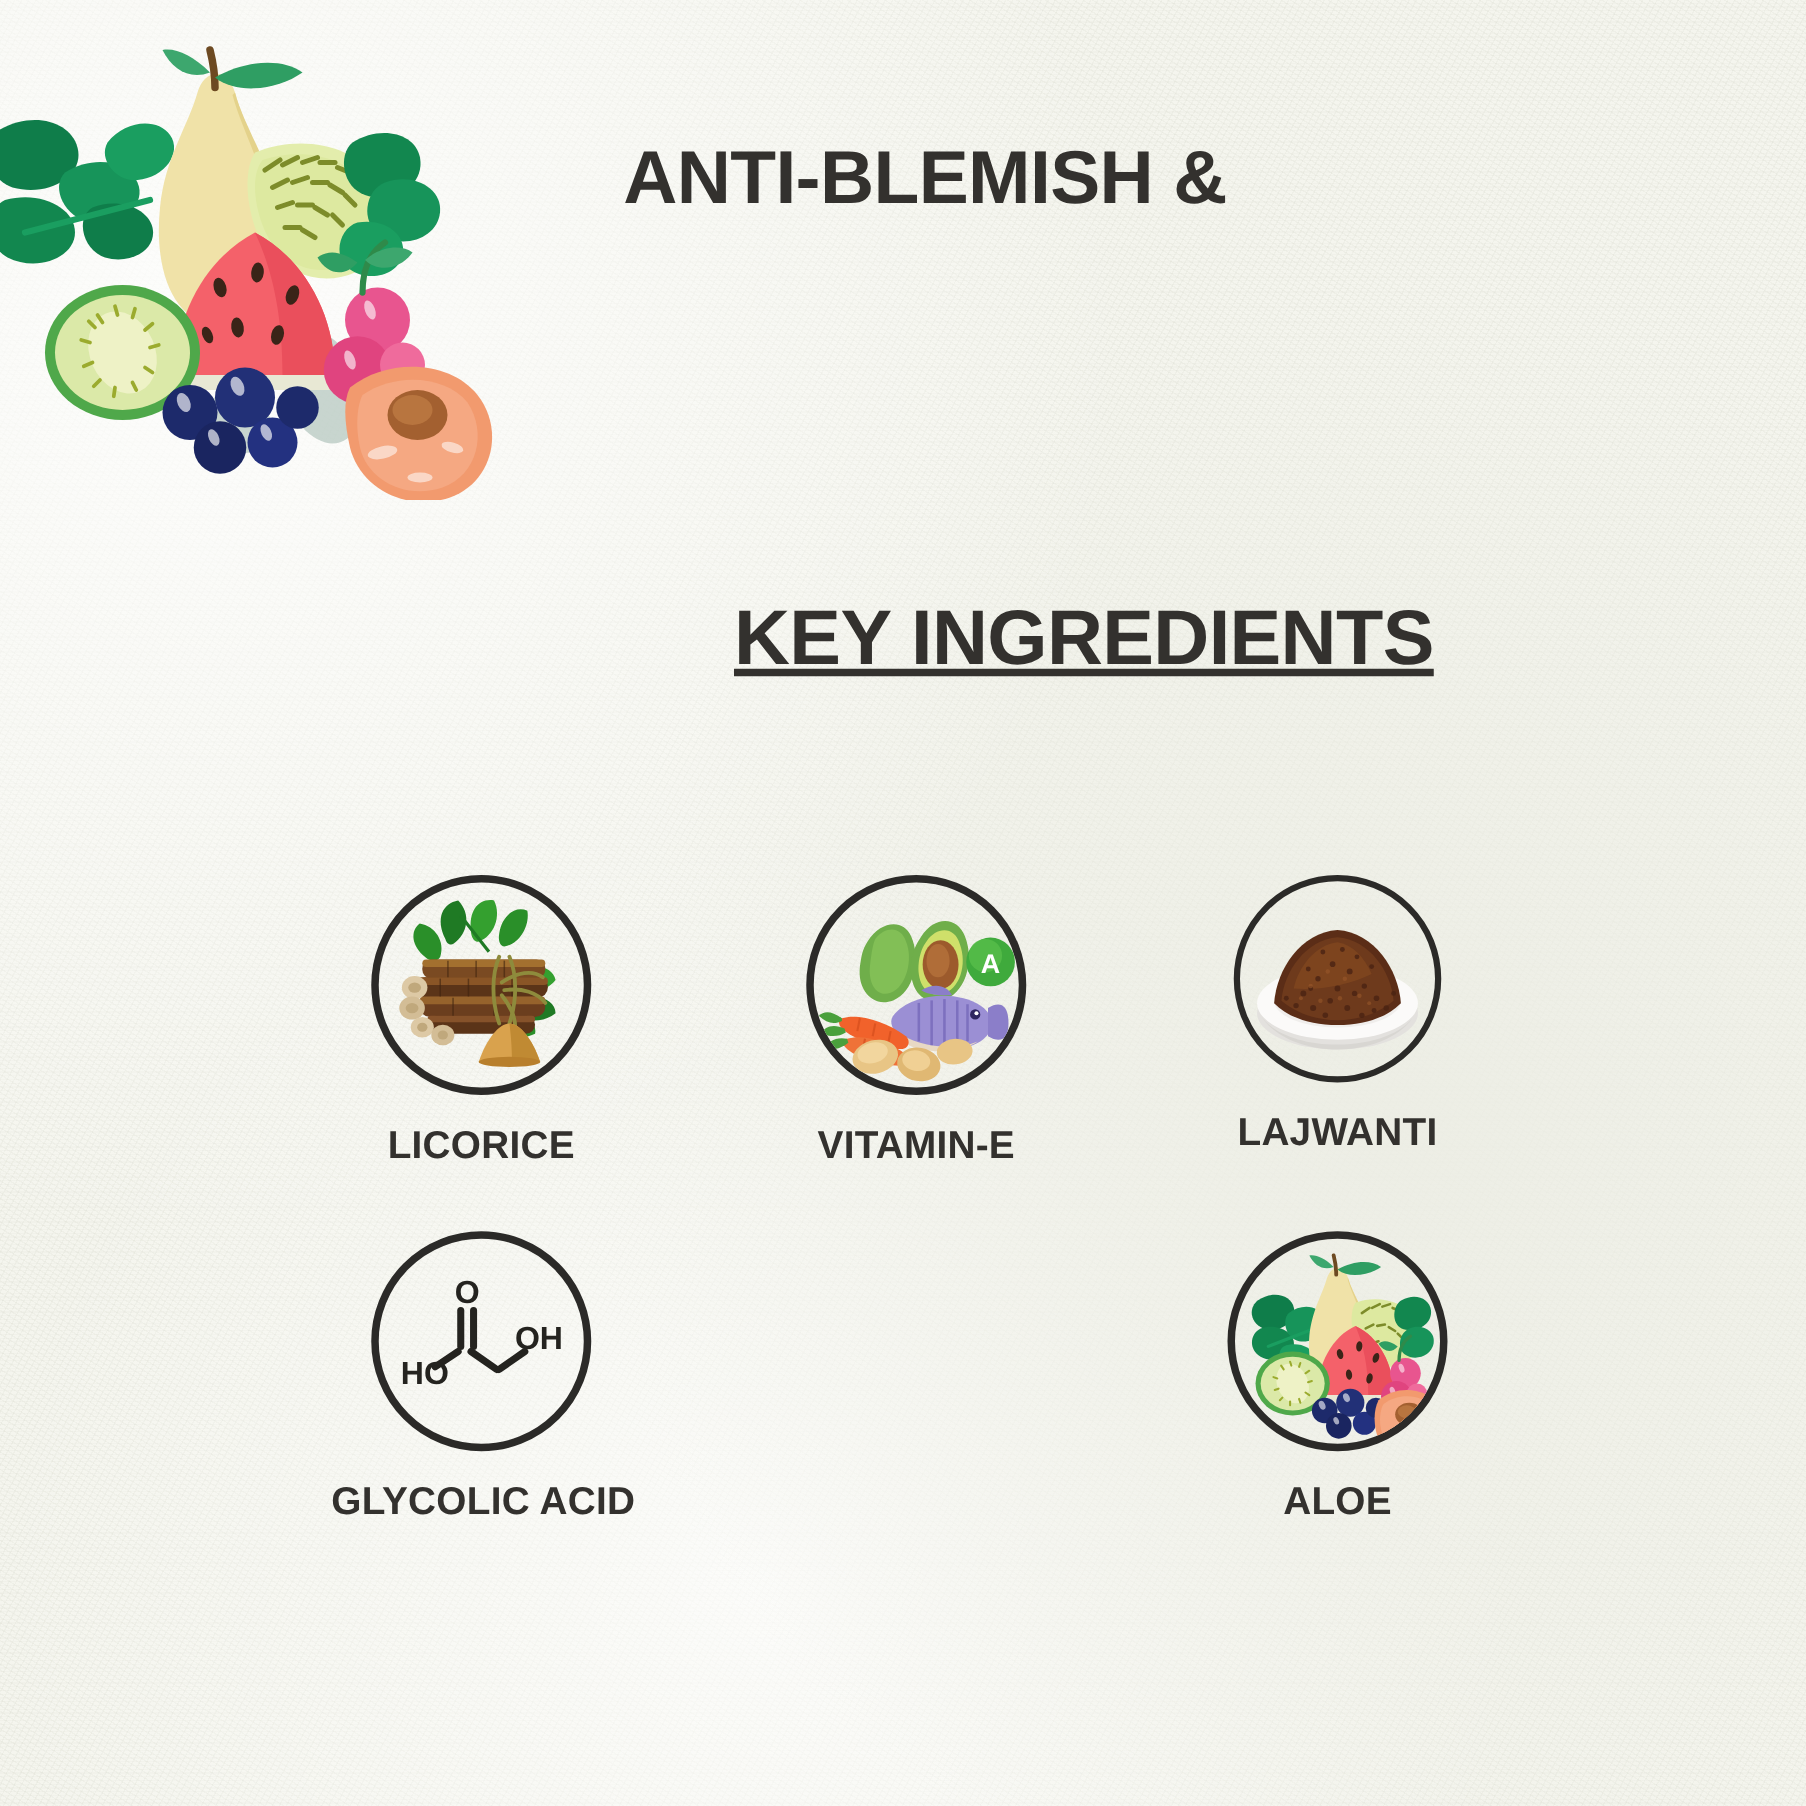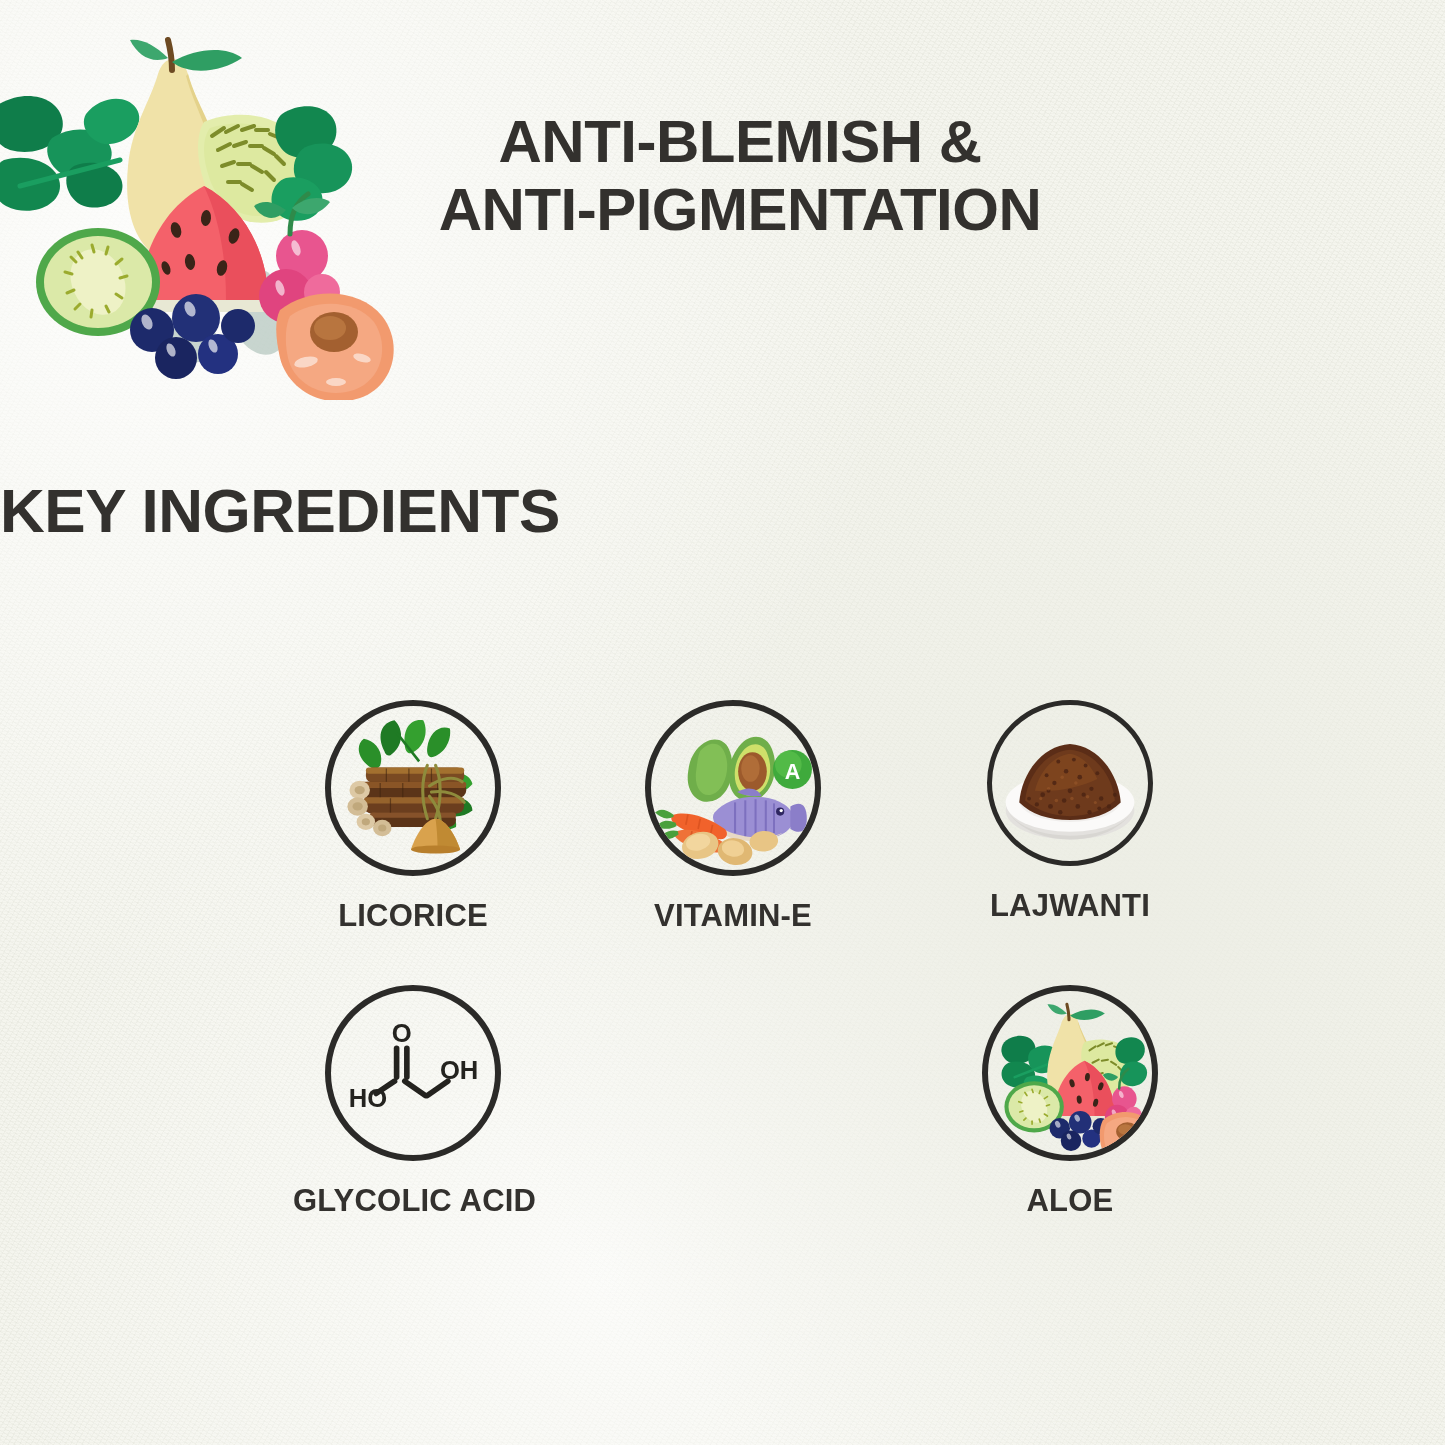--- a/index.html
+++ b/index.html
@@ -54,41 +54,42 @@
     line-height: 1.13;
     letter-spacing: -0.5px;
     color: #33312e;
     white-space: nowrap;
   }
   .section-heading {
     position: absolute;
     left: 0;
     top: 475px;
     width: 1147px;
-    text-align: left;
+    text-align: right;
     font-size: 62px;
     font-weight: bold;
     letter-spacing: -0.5px;
     color: #33312e;
+    text-decoration: underline;
   }
 
   
   .ing-grid {
     position: absolute;
     left: 250px;
     top: 700px;
     width: 960px;
   }
   .ing-row { position: relative; height: 285px; }
   .ing-cell {
     position: absolute;
     width: 240px;
     text-align: center;
   }
-  .ing-cell.col0 { left: 15px; margin-left: 28px; }
+  .ing-cell.col0 { left: 15px; }
   .ing-cell.col1 { left: 363px; }
   .ing-cell.col2 { left: 700px; }
 
   .ing-circle {
     position: relative;
     width: 176px;
     height: 176px;
     margin: 0 auto;
     border-radius: 50%;
     border: 6px solid #2b2a28;
@@ -248,21 +249,20 @@
             <ellipse cx="316" cy="352" rx="12" ry="5" transform="rotate(-12 316 352)"></ellipse>
             <ellipse cx="372" cy="348" rx="9" ry="4" transform="rotate(16 372 348)"></ellipse>
             <ellipse cx="346" cy="372" rx="10" ry="4"></ellipse>
           </g>
         </g>
       </svg>
     </div>
 
     <div class="title-block">
       <div class="title-line">ANTI-BLEMISH &amp;</div>
-      <div class="title-line">ANTI-PIGMENTATION</div>
     </div>
 
     <div class="section-heading">KEY INGREDIENTS</div>
 
     <div class="ing-grid">
 
       <div class="ing-row">
 
         <div class="ing-cell col0">
           <div class="ing-circle">

